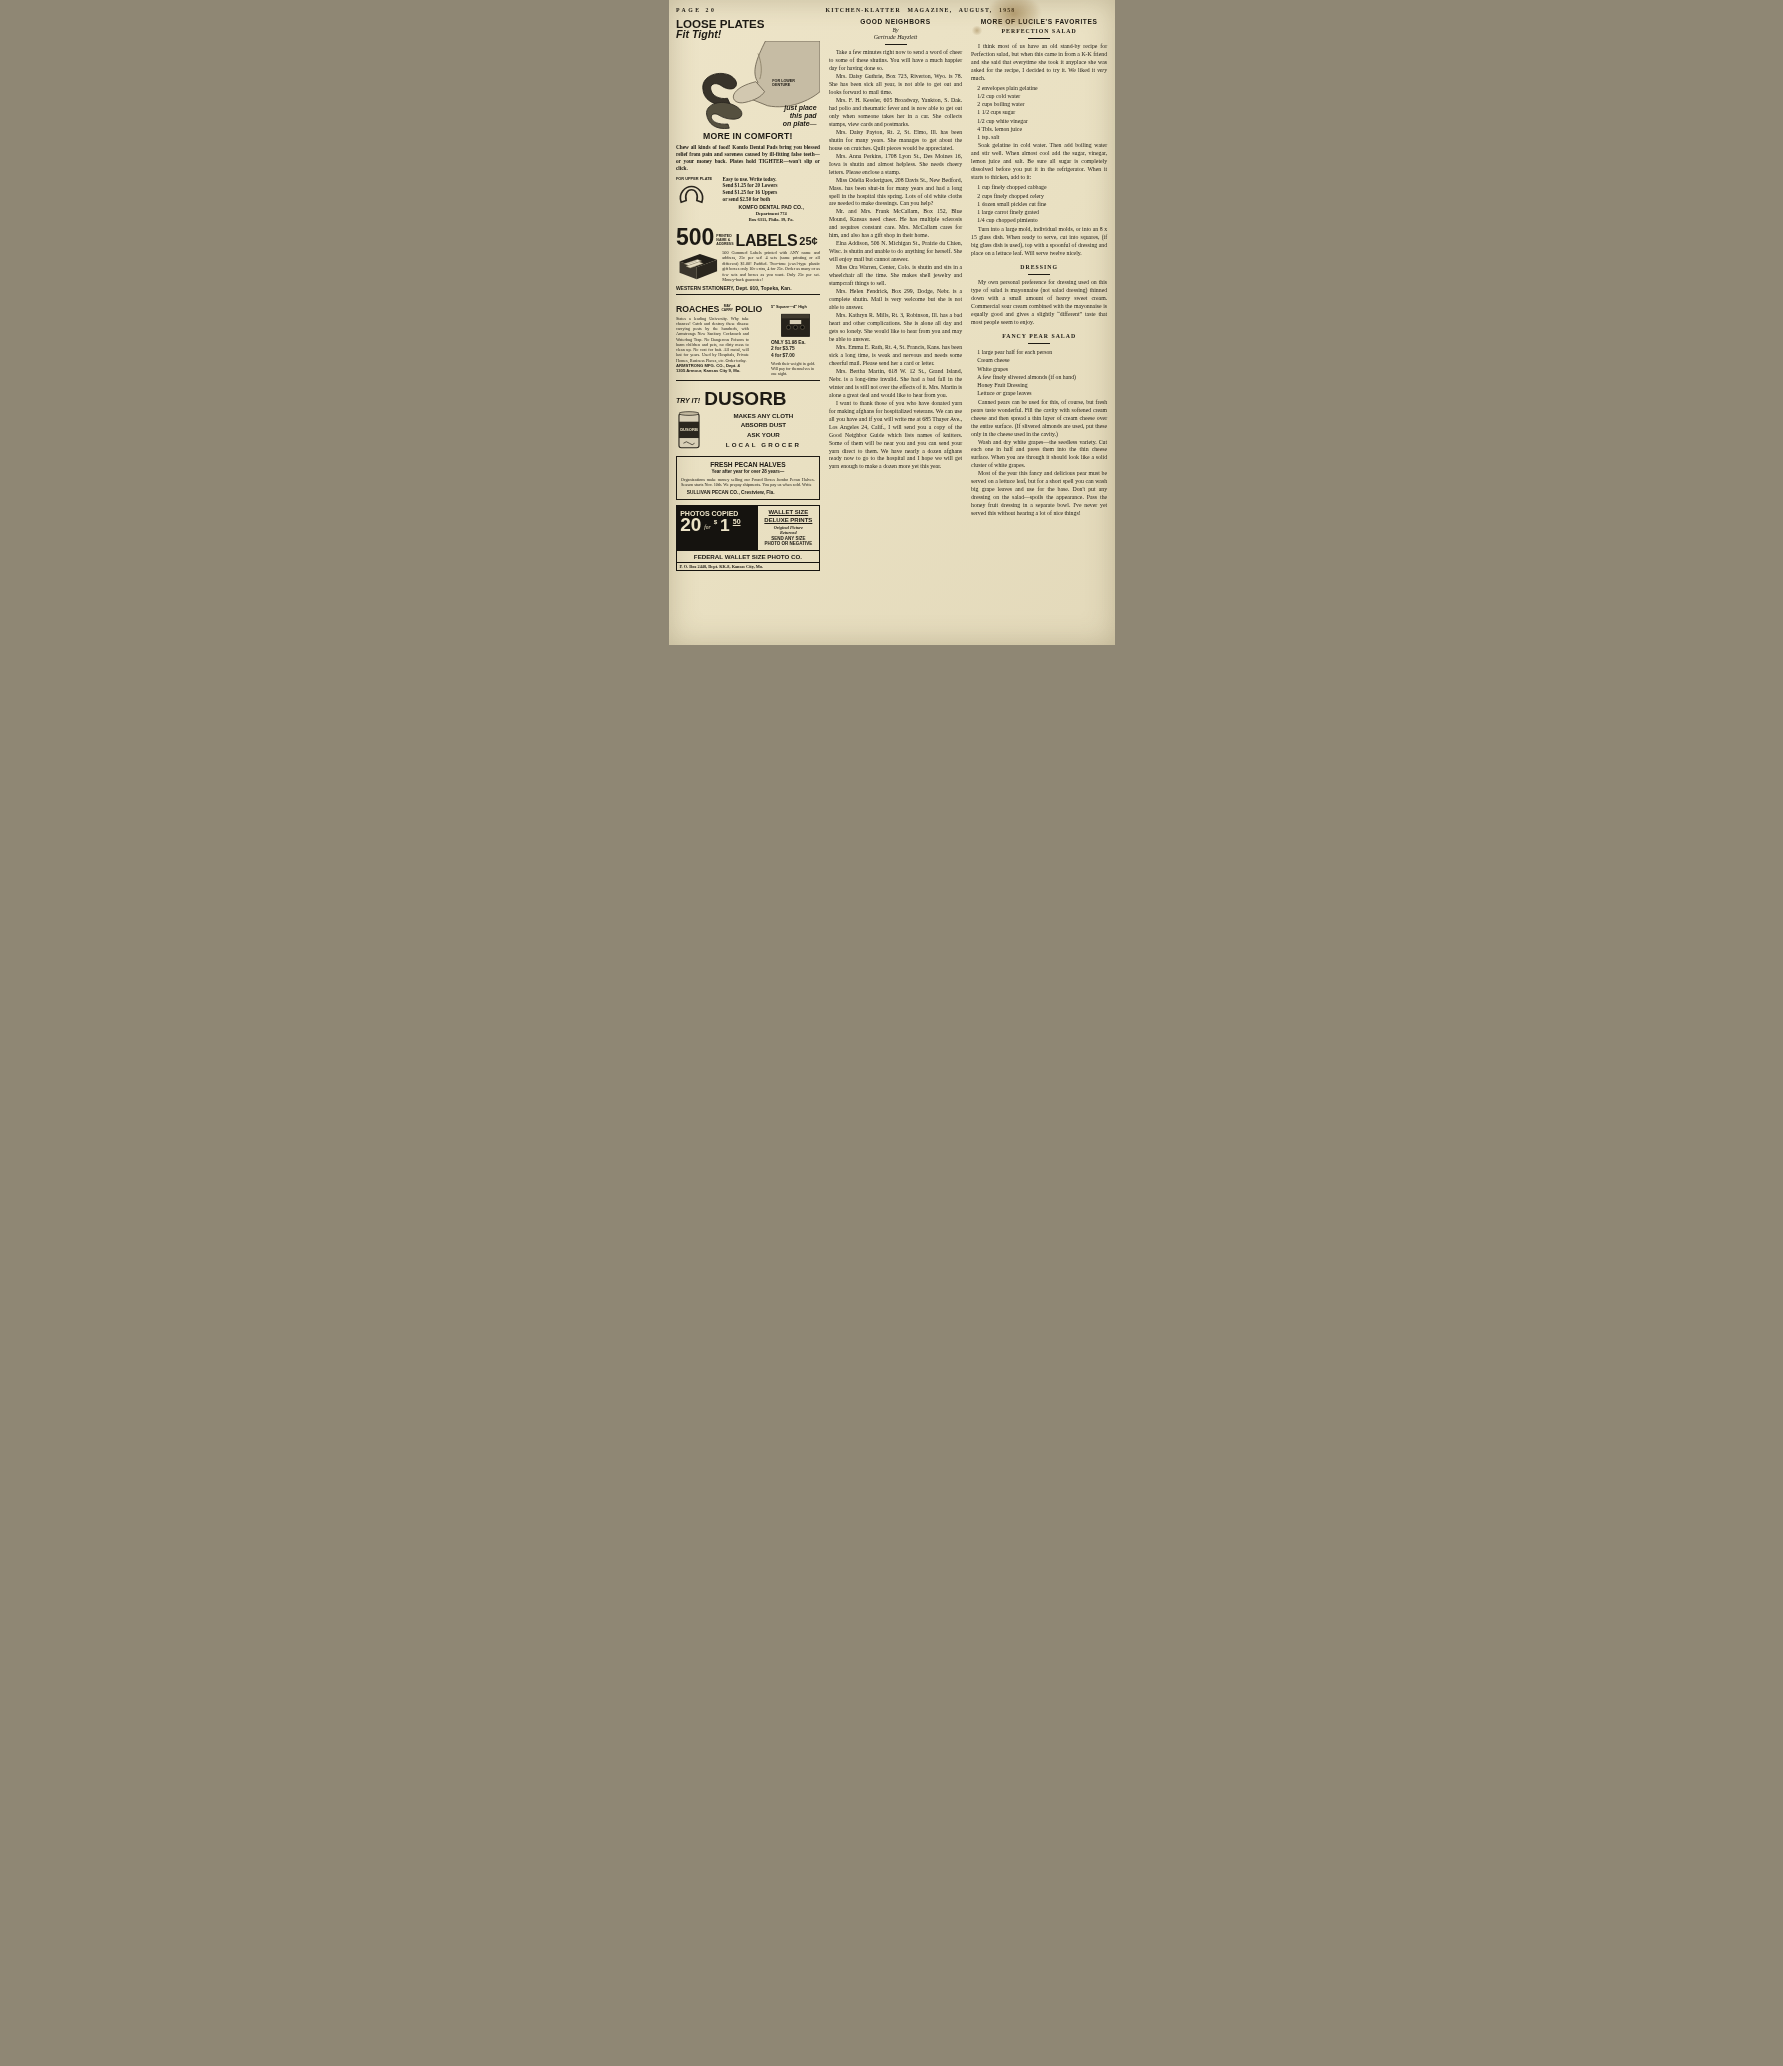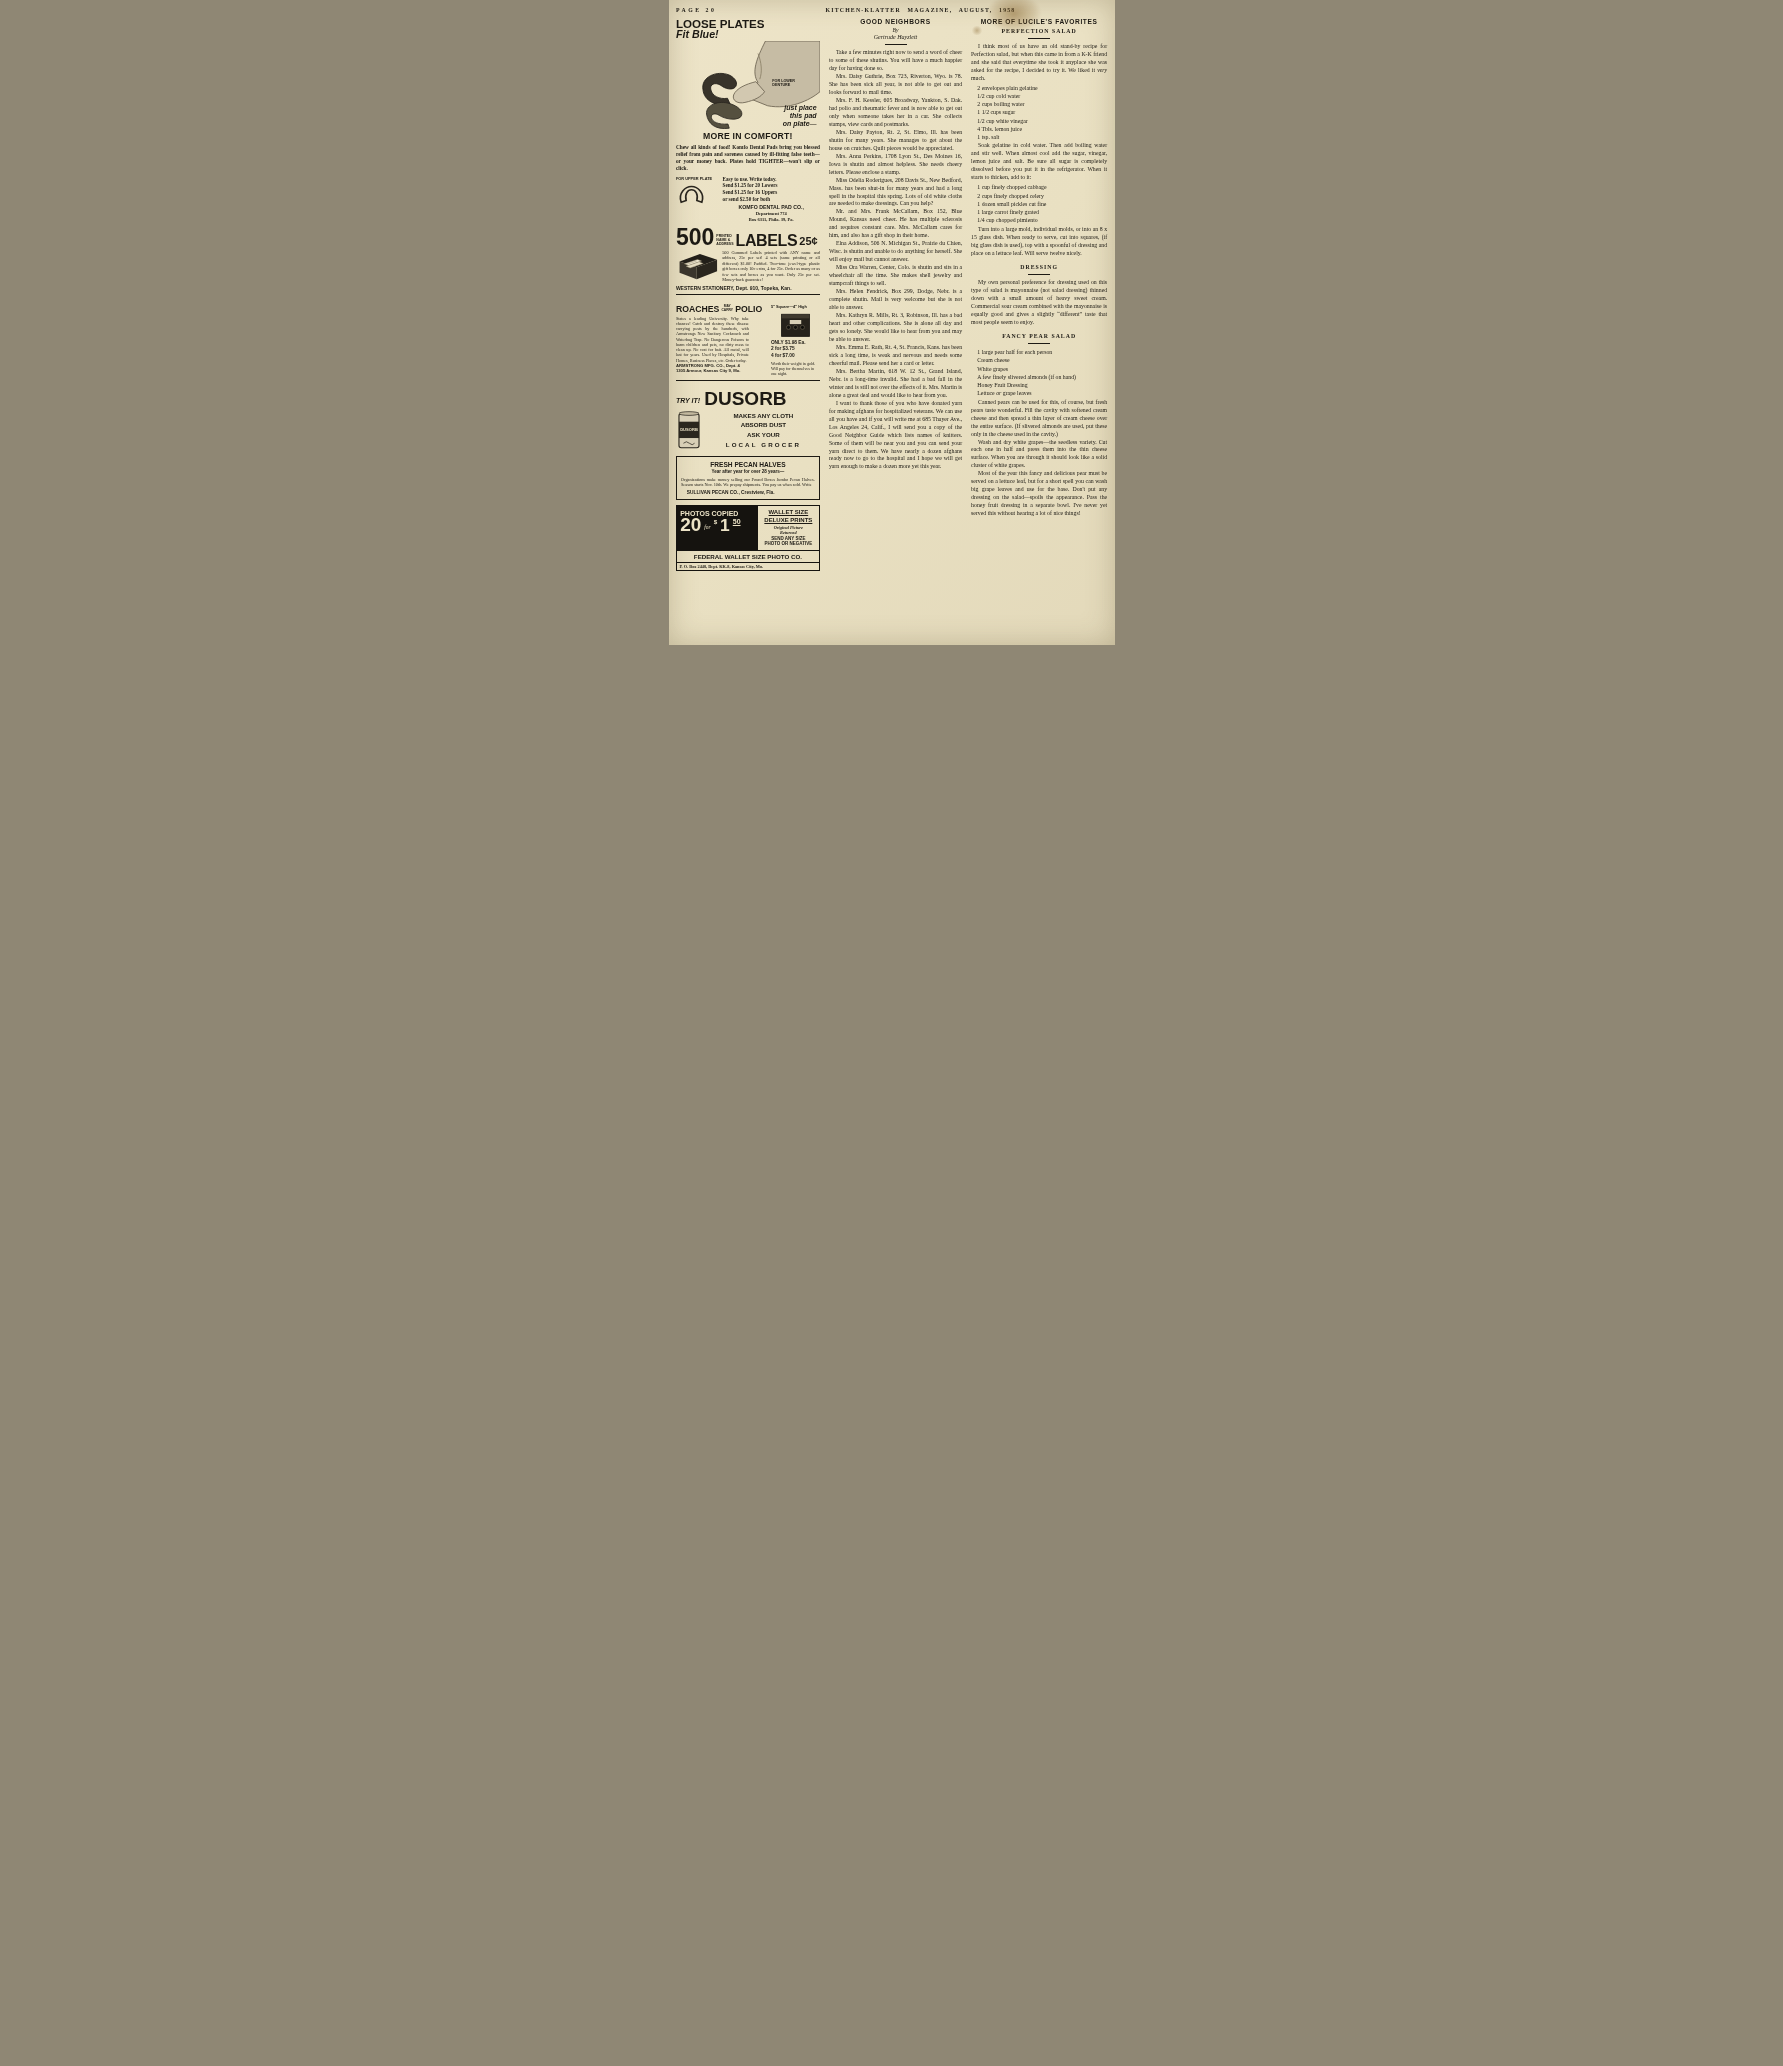--- a/index.html
+++ b/index.html
@@ -137,21 +137,21 @@
     <span style="width:25px"></span>
   </header>
 
   <div class="cols">
 
     <div class="col-left">
 
       <div class="ad komfo">
         <div class="komfo-head">
           <div>LOOSE PLATES</div>
-          <div class="l2">Fit Blue!</div>
+          <div class="l2">Fit Tight!</div>
         </div>
         <div class="komfo-fig">
           <svg viewBox="0 0 330 212" preserveAspectRatio="none">
             <path d="M205 0 C 185 42, 172 75, 188 100 C 170 114, 160 126, 172 140 L 210 156 C 258 166, 306 144, 330 122 L 330 0 Z" fill="#c6bca4" stroke="#6b6250" stroke-width="2"></path>
             <path d="M183 98 C 160 104, 138 114, 132 130 C 128 144, 142 152, 158 148 C 180 143, 196 134, 203 122 Z" fill="#d2c8b0" stroke="#6b6250" stroke-width="2"></path>
             <path d="M188 30 C 196 52, 198 74, 192 92" fill="none" stroke="#8a8066" stroke-width="2"></path>
             <path d="M62 118 C 56 86, 94 70, 122 82 C 138 90, 143 104, 135 112 C 128 119, 112 115, 103 107 C 90 98, 76 104, 80 118 C 83 132, 99 141, 118 138 L 124 152 C 93 160, 64 144, 62 118 Z" fill="#38332a" stroke="#221f19" stroke-width="2"></path>
             <path d="M70 176 C 68 154, 97 142, 124 151 C 150 160, 156 175, 147 184 C 136 192, 112 188, 99 179 C 90 173, 80 175, 81 184 C 82 195, 98 202, 119 200 L 122 210 C 90 215, 73 199, 70 176 Z" fill="#55503f" stroke="#2a2720" stroke-width="2"></path>
           </svg>
           <div class="lower-label">

